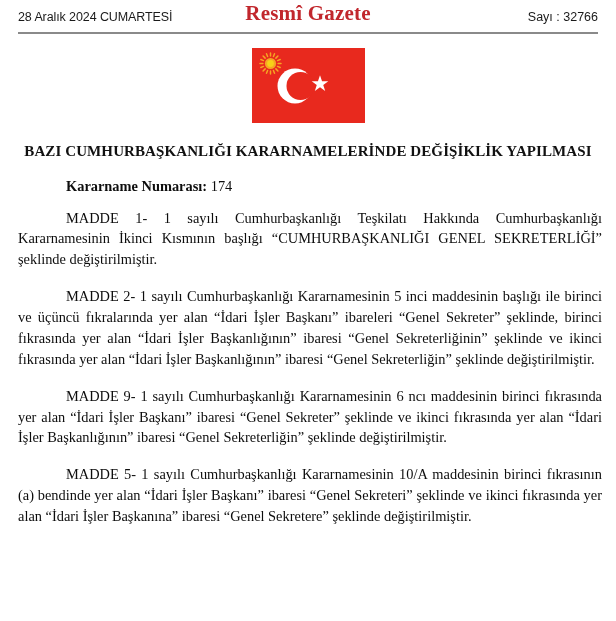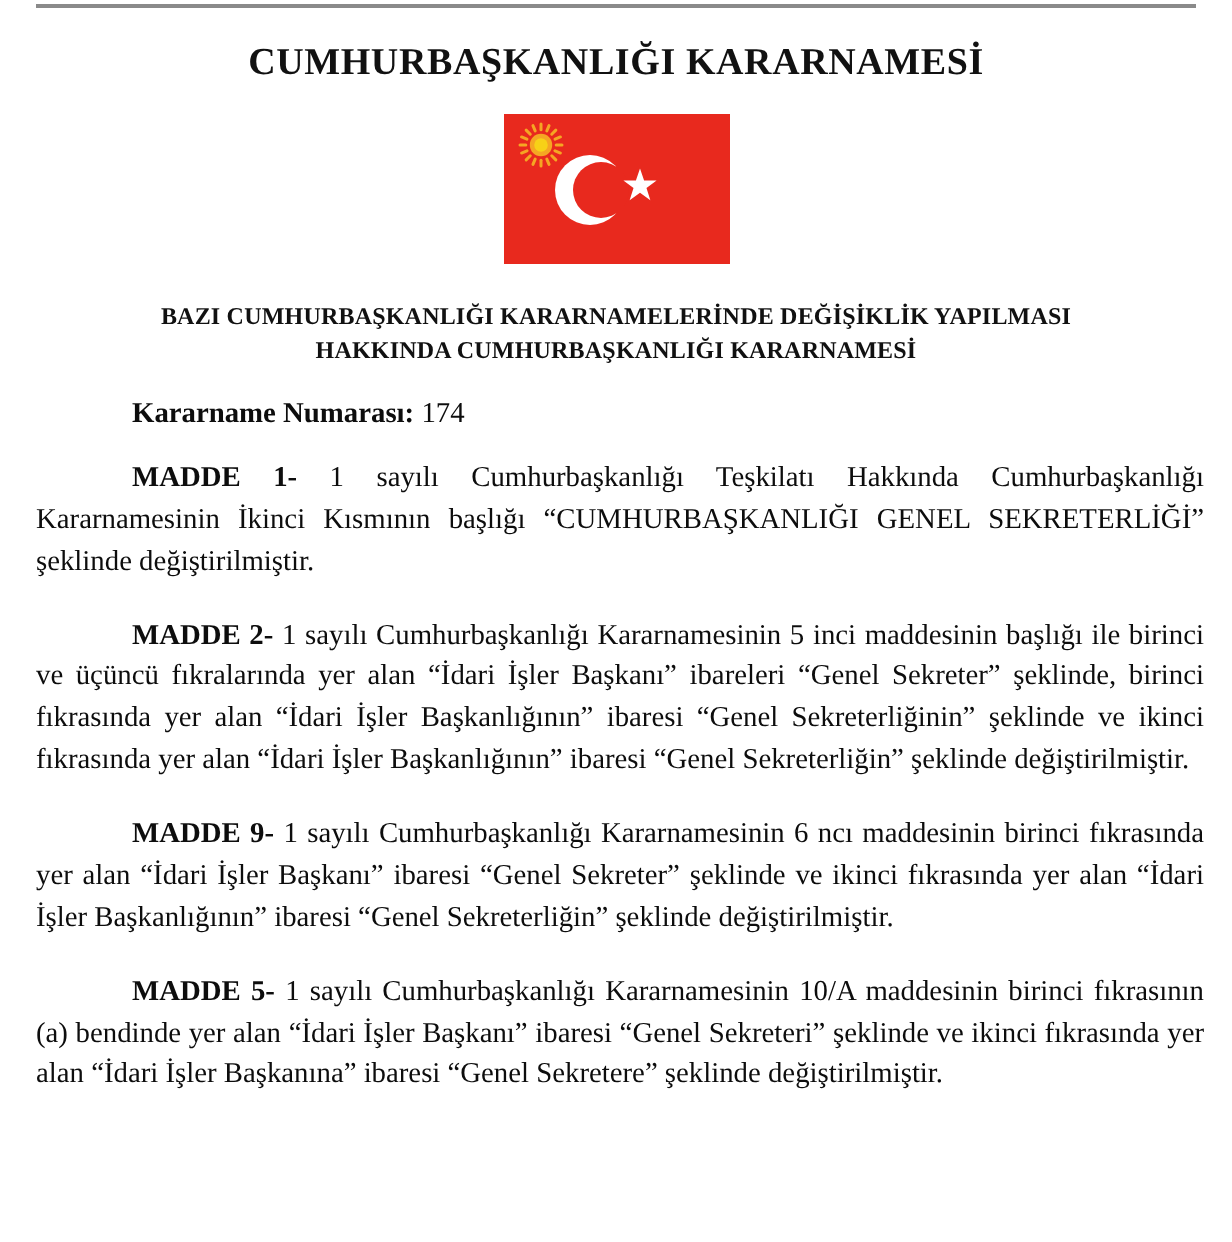--- a/index.html
+++ b/index.html
@@ -92,21 +92,21 @@
     background: #e8291e;
     overflow: hidden;
   }
   .flag svg { display: block; }
 
   
   .doc-subtitle {
     margin: 18px 24px 0 24px;
     text-align: center;
     font-weight: bold;
-    font-size: 12px;
+    font-size: 15px;
     line-height: 1.38;
     letter-spacing: 0.1px;
     color: #111;
   }
 
   
   .doc-body {
     margin: 0 14px 0 18px;
     padding-top: 14px;
   }
@@ -120,31 +120,35 @@
   p.article {
     margin: 11px 0 0 0;
     text-indent: 48px;
     font-size: 14.4px;
     line-height: 1.45;
     text-align: justify;
     text-justify: inter-word;
     color: #0d0d0d;
     hyphens: none;
   }
-  p.article .marker { font-weight: bold; }
+  p.article .marker { font-weight: normal; }
   p.article.gap { margin-top: 16px; }
 </style>
 </head>
 <body>
 
 <div class="page">
 
+  <div class="masthead">
+    <span class="masthead-date">28 Aralık 2024 CUMARTESİ</span>
+    <span class="masthead-title">Resmî Gazete</span>
+    <span class="masthead-issue">Sayı : 32766</span>
+  </div>
   <div class="masthead-rule"></div>
 
-  <div class="doc-heading">CUMHURBAŞKANLIĞI KARARNAMESİ</div>
 
   <div class="flag-wrap">
     <div class="flag">
       <svg width="113" height="75" viewBox="0 0 113 75" aria-hidden="true">
         <rect x="0" y="0" width="113" height="75" fill="#e8291e"></rect>
 
         <g transform="translate(18.5,15.5)">
           <g stroke="#f5a623" stroke-width="1.5" stroke-linecap="round">
             <line x1="0" y1="-10.5" x2="0" y2="-7.6"></line>
             <line x1="4.02" y1="-9.71" x2="2.91" y2="-7.03"></line>
@@ -174,21 +178,20 @@
 
         <g transform="translate(68,36) scale(0.92)">
           <polygon fill="#ffffff" points="0,-9.5 2.23,-2.93 9.03,-2.93 3.52,1.12 5.63,7.68 0,3.63 -5.63,7.68 -3.52,1.12 -9.03,-2.93 -2.23,-2.93"></polygon>
         </g>
       </svg>
     </div>
   </div>
 
   <div class="doc-subtitle">
     <div>BAZI CUMHURBAŞKANLIĞI KARARNAMELERİNDE DEĞİŞİKLİK YAPILMASI</div>
-    <div>HAKKINDA CUMHURBAŞKANLIĞI KARARNAMESİ</div>
   </div>
 
   <div class="doc-body">
 
     <div class="decree-number">
       <span class="lbl">Kararname Numarası:</span>
       <span>174</span>
     </div>
 
     <p class="article">

